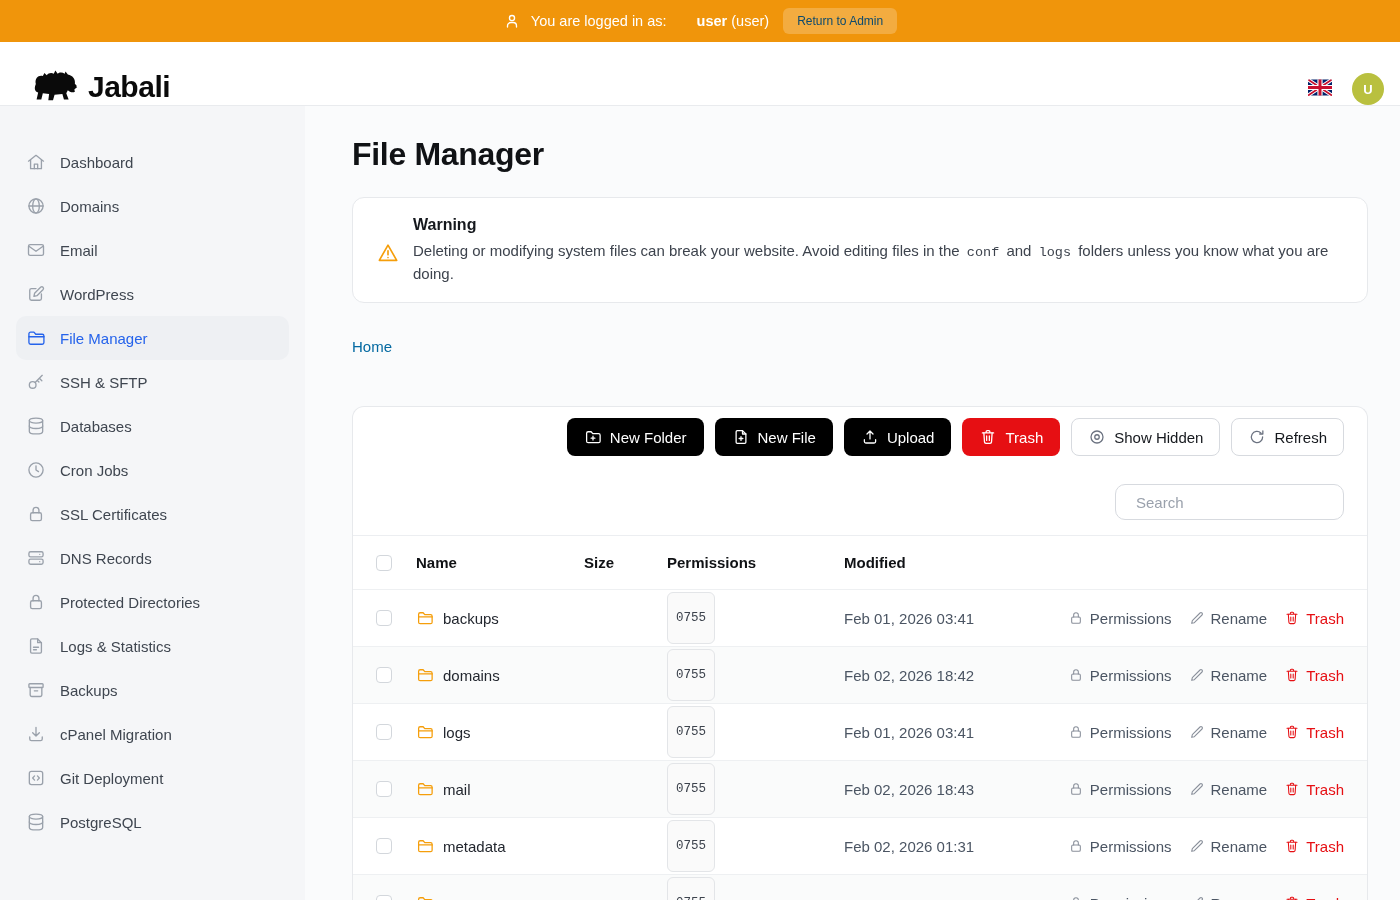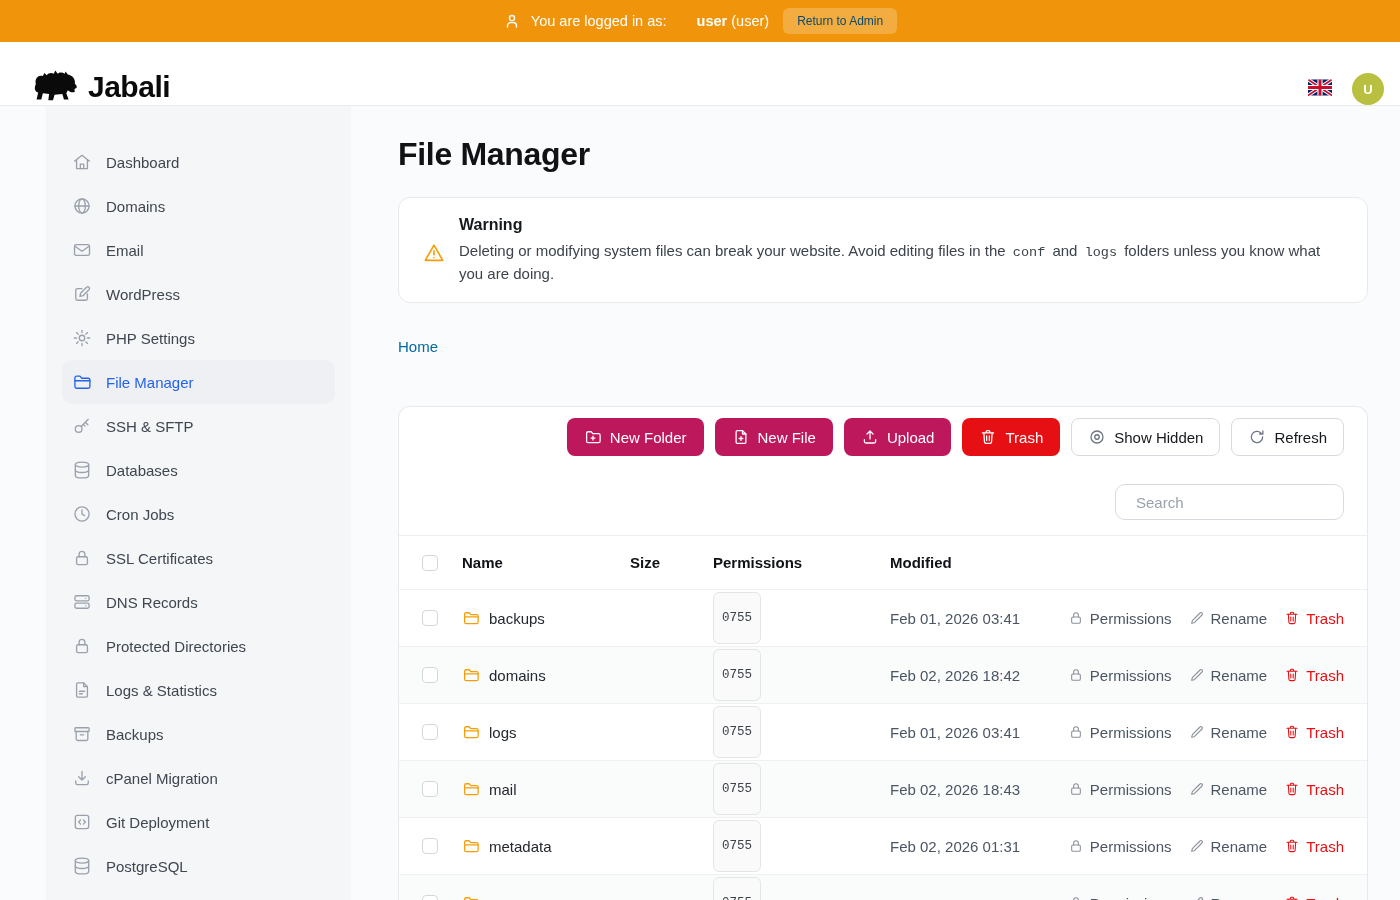--- a/index.html
+++ b/index.html
@@ -19,21 +19,21 @@
     align-items:flex-end; justify-content:space-between; padding:0 16px 0 28px; }
   .brand { display:flex; align-items:center; gap:10px; }
   .brand-name { font-size:30px; font-weight:700; letter-spacing:-0.5px; color:#0a0a0a; }
   .header-right { display:flex; align-items:center; gap:20px; }
   .flag { border-radius:2px; overflow:hidden; display:block; }
   .avatar { width:32px; height:32px; border-radius:50%; background:#b9c03f; color:#fff;
     font-size:13px; font-weight:700; display:flex; align-items:center; justify-content:center; cursor:pointer; }
 
   
   .app { display:flex; height:794px; }
-  .sidebar { width:305px; background:#f5f6f8; padding-top:34px; flex-shrink:0;margin-left:46px; }
+  .sidebar { width:305px; background:#f5f6f8; padding-top:34px; flex-shrink:0; }
   .side-item { height:44px; margin:0 16px; padding:0 10px; display:flex; align-items:center;
     gap:14px; border-radius:10px; cursor:pointer; }
   .side-item .slabel { font-size:15px; color:#3f4650; }
   .side-item.active { background:#eef0f3; }
   .side-item.active .slabel { color:#2563eb; }
   .sicon { width:20px; height:20px; display:flex; }
   .sicon svg { width:20px; height:20px; stroke:#9aa1ab; fill:none; stroke-width:1.6;
     stroke-linecap:round; stroke-linejoin:round; }
   .side-item.active .sicon svg { stroke:#2563eb; }
 
@@ -52,21 +52,21 @@
 
   .crumb { margin-top:35px; font-size:15px; color:#0369a1; cursor:pointer; }
 
   
   .file-card { margin-top:51px; background:#fff; border:1px solid #e7e9ec; border-radius:12px 12px 0 0;
     border-bottom:none; }
   .toolbar { display:flex; justify-content:flex-end; gap:11px; padding:11px 23px; }
   .btn { height:38px; display:inline-flex; align-items:center; gap:8px; border-radius:8px;
     font-size:15px; padding:0 16px; cursor:pointer; border:1px solid transparent; font-family:inherit; }
   .btn svg { width:18px; height:18px; fill:none; stroke-width:1.7; stroke-linecap:round; stroke-linejoin:round; }
-  .btn-blue { background:#be185d; color:#fff; }
+  .btn-blue { background:#000000; color:#fff; }
   .btn-blue svg { stroke:#fff; }
   .btn-red { background:#e60f13; color:#fff; }
   .btn-red svg { stroke:#fff; }
   .btn-ghost { background:#fff; color:#15181d; border-color:#d7dadf; }
   .btn-ghost svg { stroke:#6b7280; }
 
   .search-row { display:flex; justify-content:flex-end; padding:17px 23px 15px; }
   .search-box { width:229px; height:36px; border:1px solid #d7dadf; border-radius:10px;
     display:flex; align-items:center; gap:8px; padding:0 12px; background:#fff; }
   .search-box svg { width:17px; height:17px; stroke:#8a909b; fill:none; stroke-width:1.8; stroke-linecap:round; }
@@ -172,29 +172,20 @@
     <div class="side-item">
       <span class="sicon">
           <svg viewBox="0 0 24 24">
             <path d="M12 5.5 H6.5 a2 2 0 0 0 -2 2 V17.5 a2 2 0 0 0 2 2 h10 a2 2 0 0 0 2 -2 V12"></path>
             <path d="M17.8 3.7 a2 2 0 0 1 2.8 2.8 L13.2 14 L9.5 14.8 L10.3 11.2 Z"></path>
           </svg>
         </span>
       <span class="slabel">WordPress</span>
     </div>
 
-    <div class="side-item">
-      <span class="sicon">
-          <svg viewBox="0 0 24 24">
-            <circle cx="12" cy="12" r="3.3"></circle>
-            <path d="M12 2.8 v2.6 M12 18.6 v2.6 M2.8 12 h2.6 M18.6 12 h2.6 M5.5 5.5 l1.9 1.9 M16.6 16.6 l1.9 1.9 M5.5 18.5 l1.9 -1.9 M16.6 7.4 l1.9 -1.9"></path>
-          </svg>
-        </span>
-      <span class="slabel">PHP Settings</span>
-    </div>
 
     <div class="side-item active">
       <span class="sicon">
           <svg viewBox="0 0 24 24">
             <path d="M3.5 7 a2 2 0 0 1 2 -2 h4 l2.2 2.5 h7.8 a2 2 0 0 1 2 2 v8 a2 2 0 0 1 -2 2 h-14 a2 2 0 0 1 -2 -2 Z"></path>
             <path d="M3.5 10.5 H21.5"></path>
           </svg>
         </span>
       <span class="slabel">File Manager</span>
     </div>

